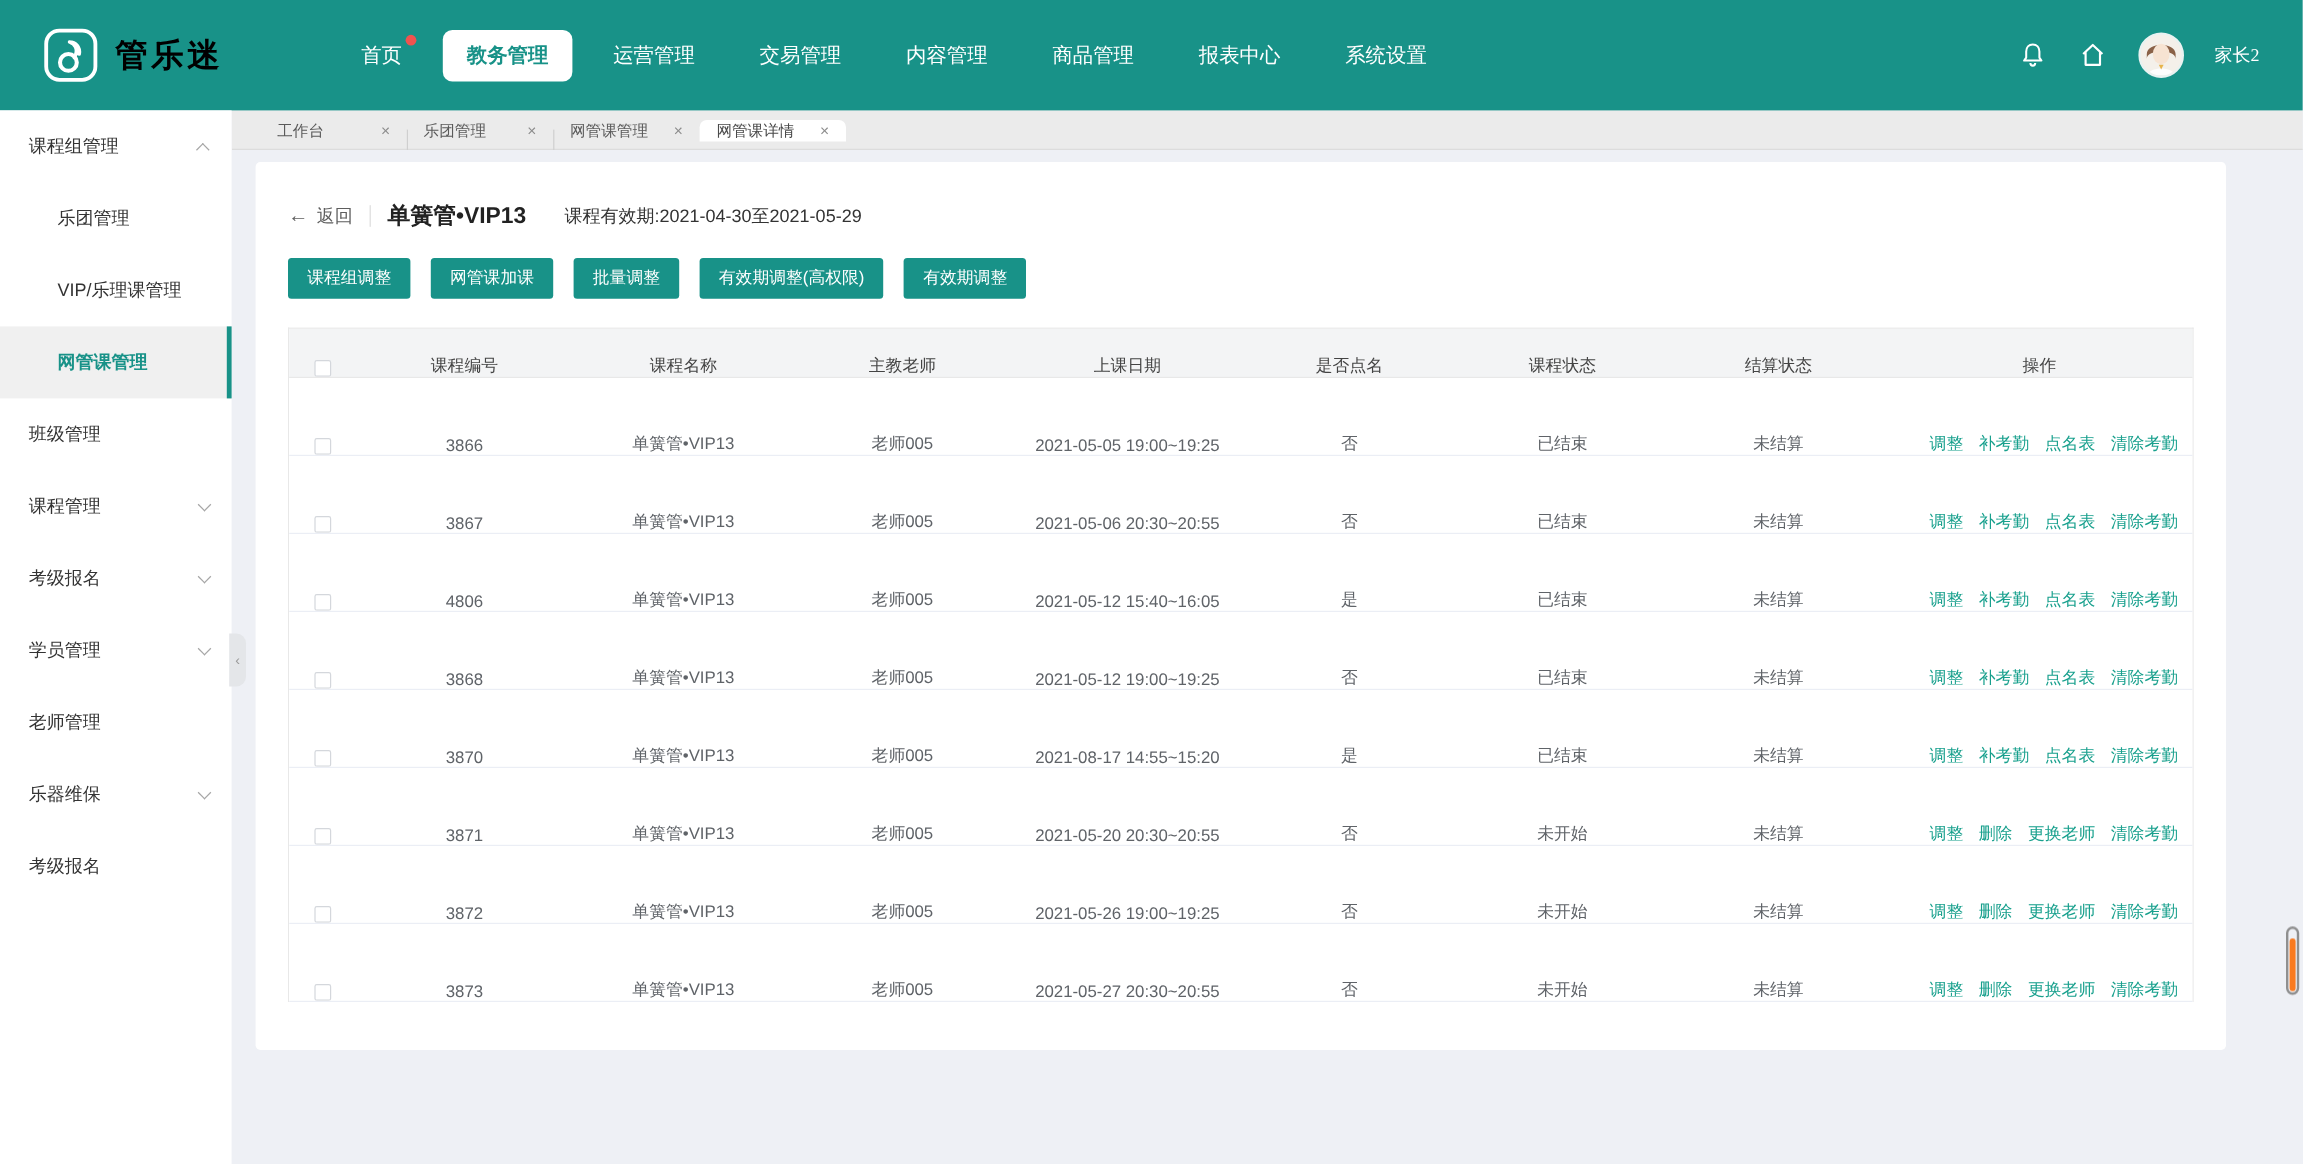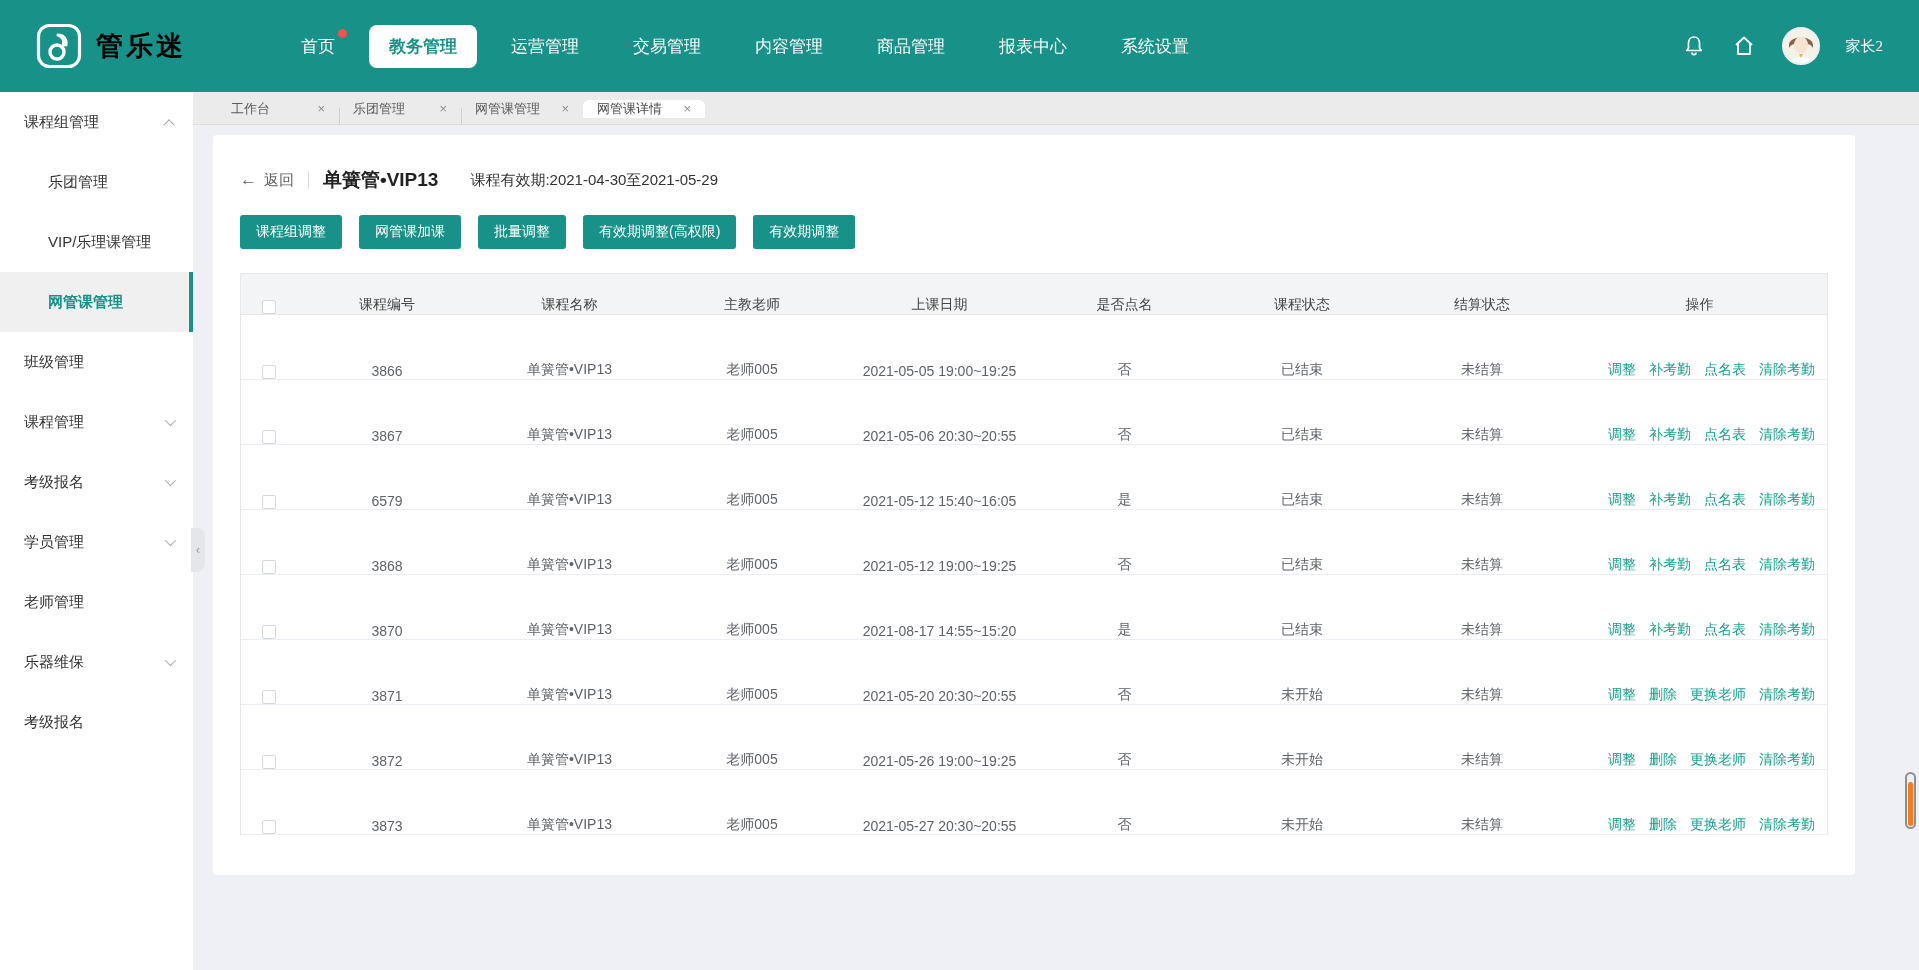--- a/index.html
+++ b/index.html
@@ -252,21 +252,21 @@
               <span class="link">补考勤</span>
               <span class="link">点名表</span>
               <span class="link">清除考勤</span>
             </div>
           </div>
 
           <div class="trow">
             <div class="cell c0">
                 <div class="checkbox"></div>
               </div>
-            <div class="cell c1">6579</div>
+            <div class="cell c1">4806</div>
             <div class="cell c2">单簧管•VIP13</div>
             <div class="cell c3">老师005</div>
             <div class="cell c4">2021-05-12 15:40~16:05</div>
             <div class="cell c5">是</div>
             <div class="cell c6">已结束</div>
             <div class="cell c7">未结算</div>
             <div class="cell c8">
               <span class="link">调整</span>
               <span class="link">补考勤</span>
               <span class="link">点名表</span>

